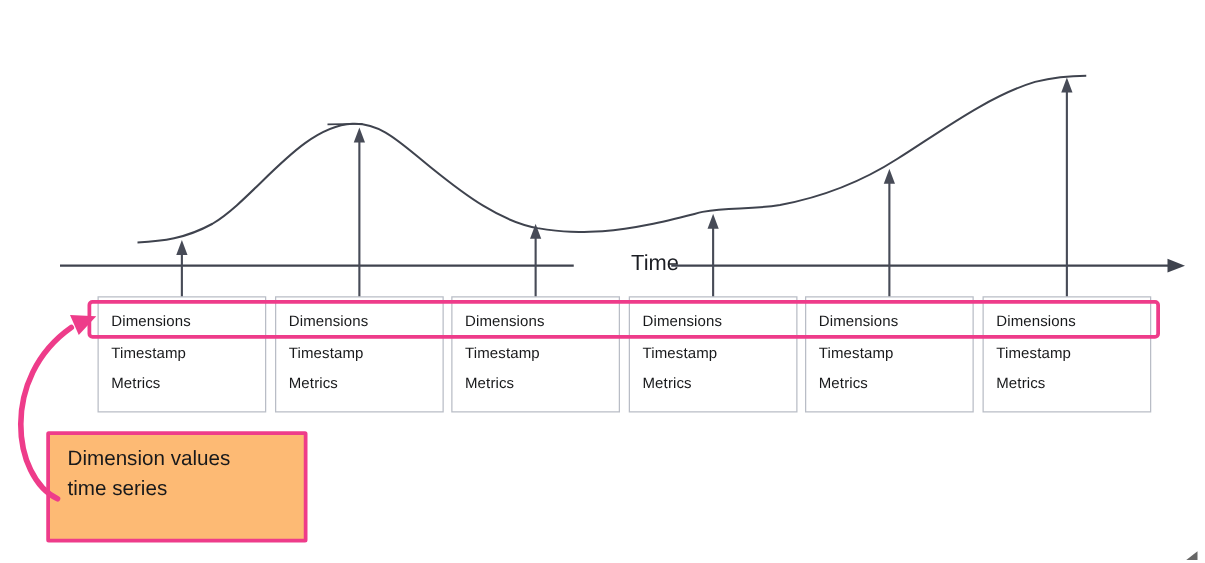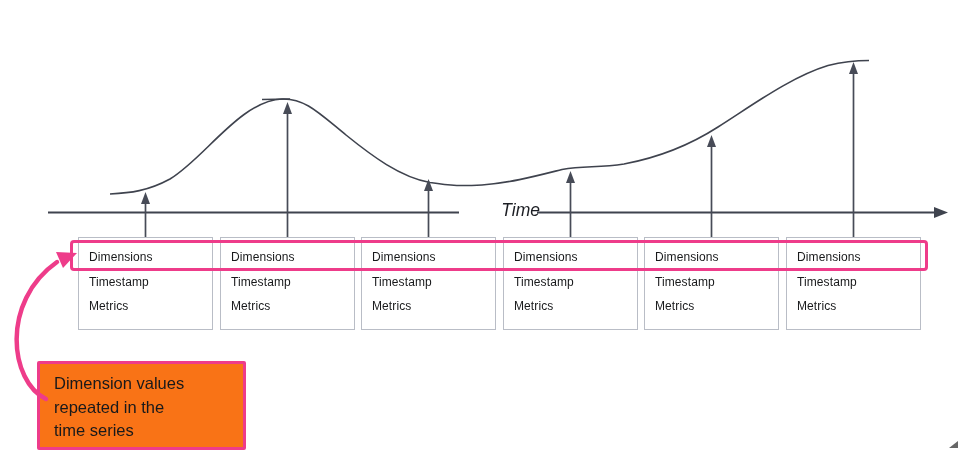--- a/index.html
+++ b/index.html
@@ -52,43 +52,41 @@
     height: 25px;
     border: 3.5px solid #ee3c8a;
     border-radius: 4px;
     background: transparent;
     box-sizing: content-box;
     z-index: 3;
   }
   
   .time-label {
     position: absolute;
-    left: 466px;
+    left: 487px;
     top: 200px;
     width: 74px;
-    text-align: right;
+    text-align: center;
     font-size: 17.5px;
     color: #1c1e24;
     background: #ffffff;
     z-index: 2;
-    font-style: italic;
   }
   
   .annotation-box {
     position: absolute;
     left: 37px;
     top: 345px;
     width: 209px;
     height: 89px;
-    background: #f97316;
+    background: #fdba74;
     border: 3.5px solid #ee3c8a;
     border-radius: 2px;
     box-sizing: border-box;
     z-index: 4;
-    margin-top: 16px;
   }
   .annotation-box .line {
     display: block;
     margin-left: 14px;
     font-size: 16.5px;
     line-height: 23.5px;
     color: #18191b;
   }
   .annotation-box .line:first-child { margin-top: 8px; }
 </style>
@@ -168,17 +166,16 @@
   <div class="record-box" style="left:786px">
     <span class="field">Dimensions</span>
     <span class="field">Timestamp</span>
     <span class="field">Metrics</span>
   </div>
 
   <div class="dimensions-band"></div>
 
   <div class="annotation-box">
     <span class="line">Dimension values</span>
-    <span class="line">repeated in the</span>
     <span class="line">time series</span>
   </div>
 
 </div>
 
 </body></html>

